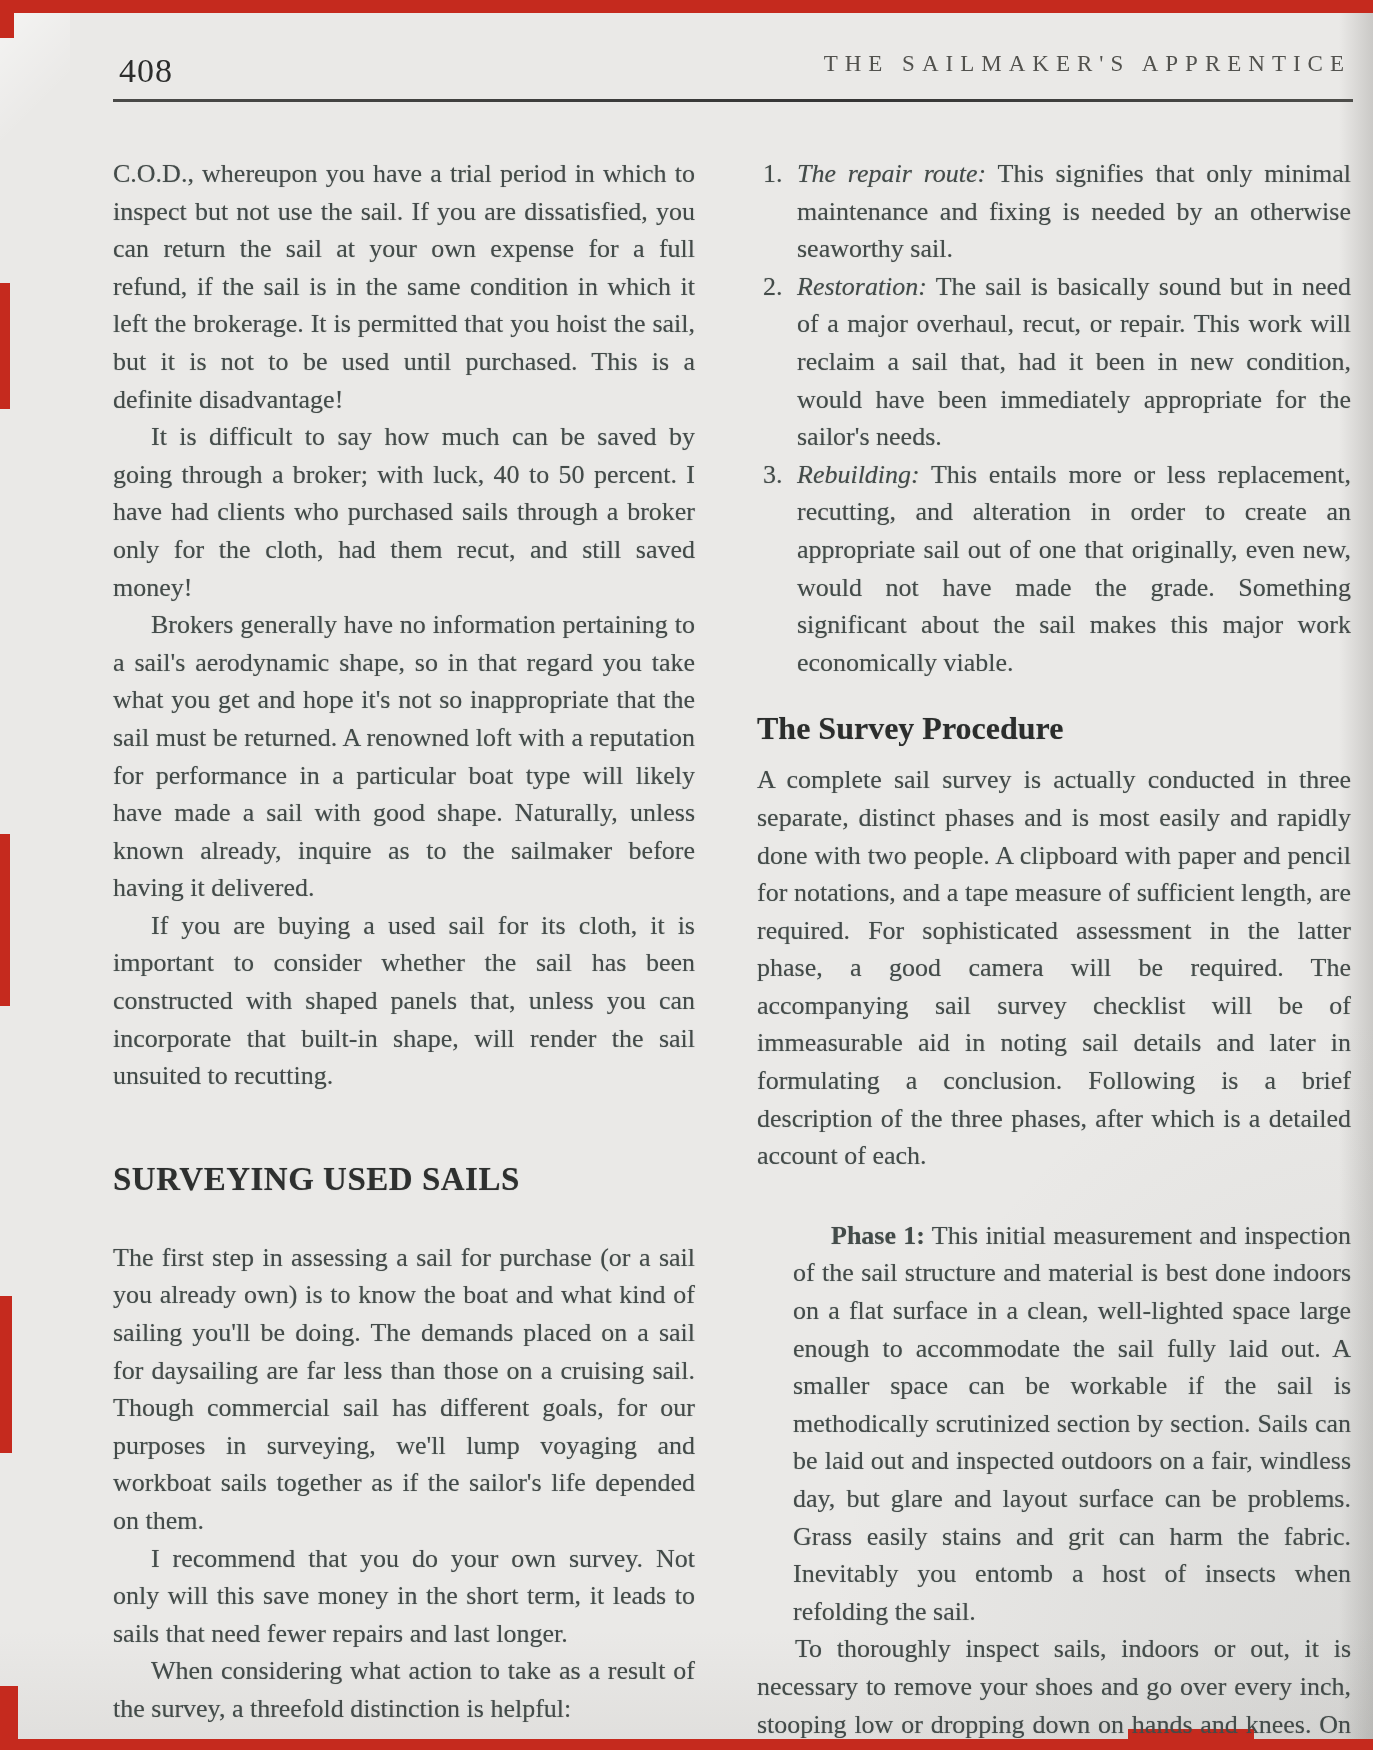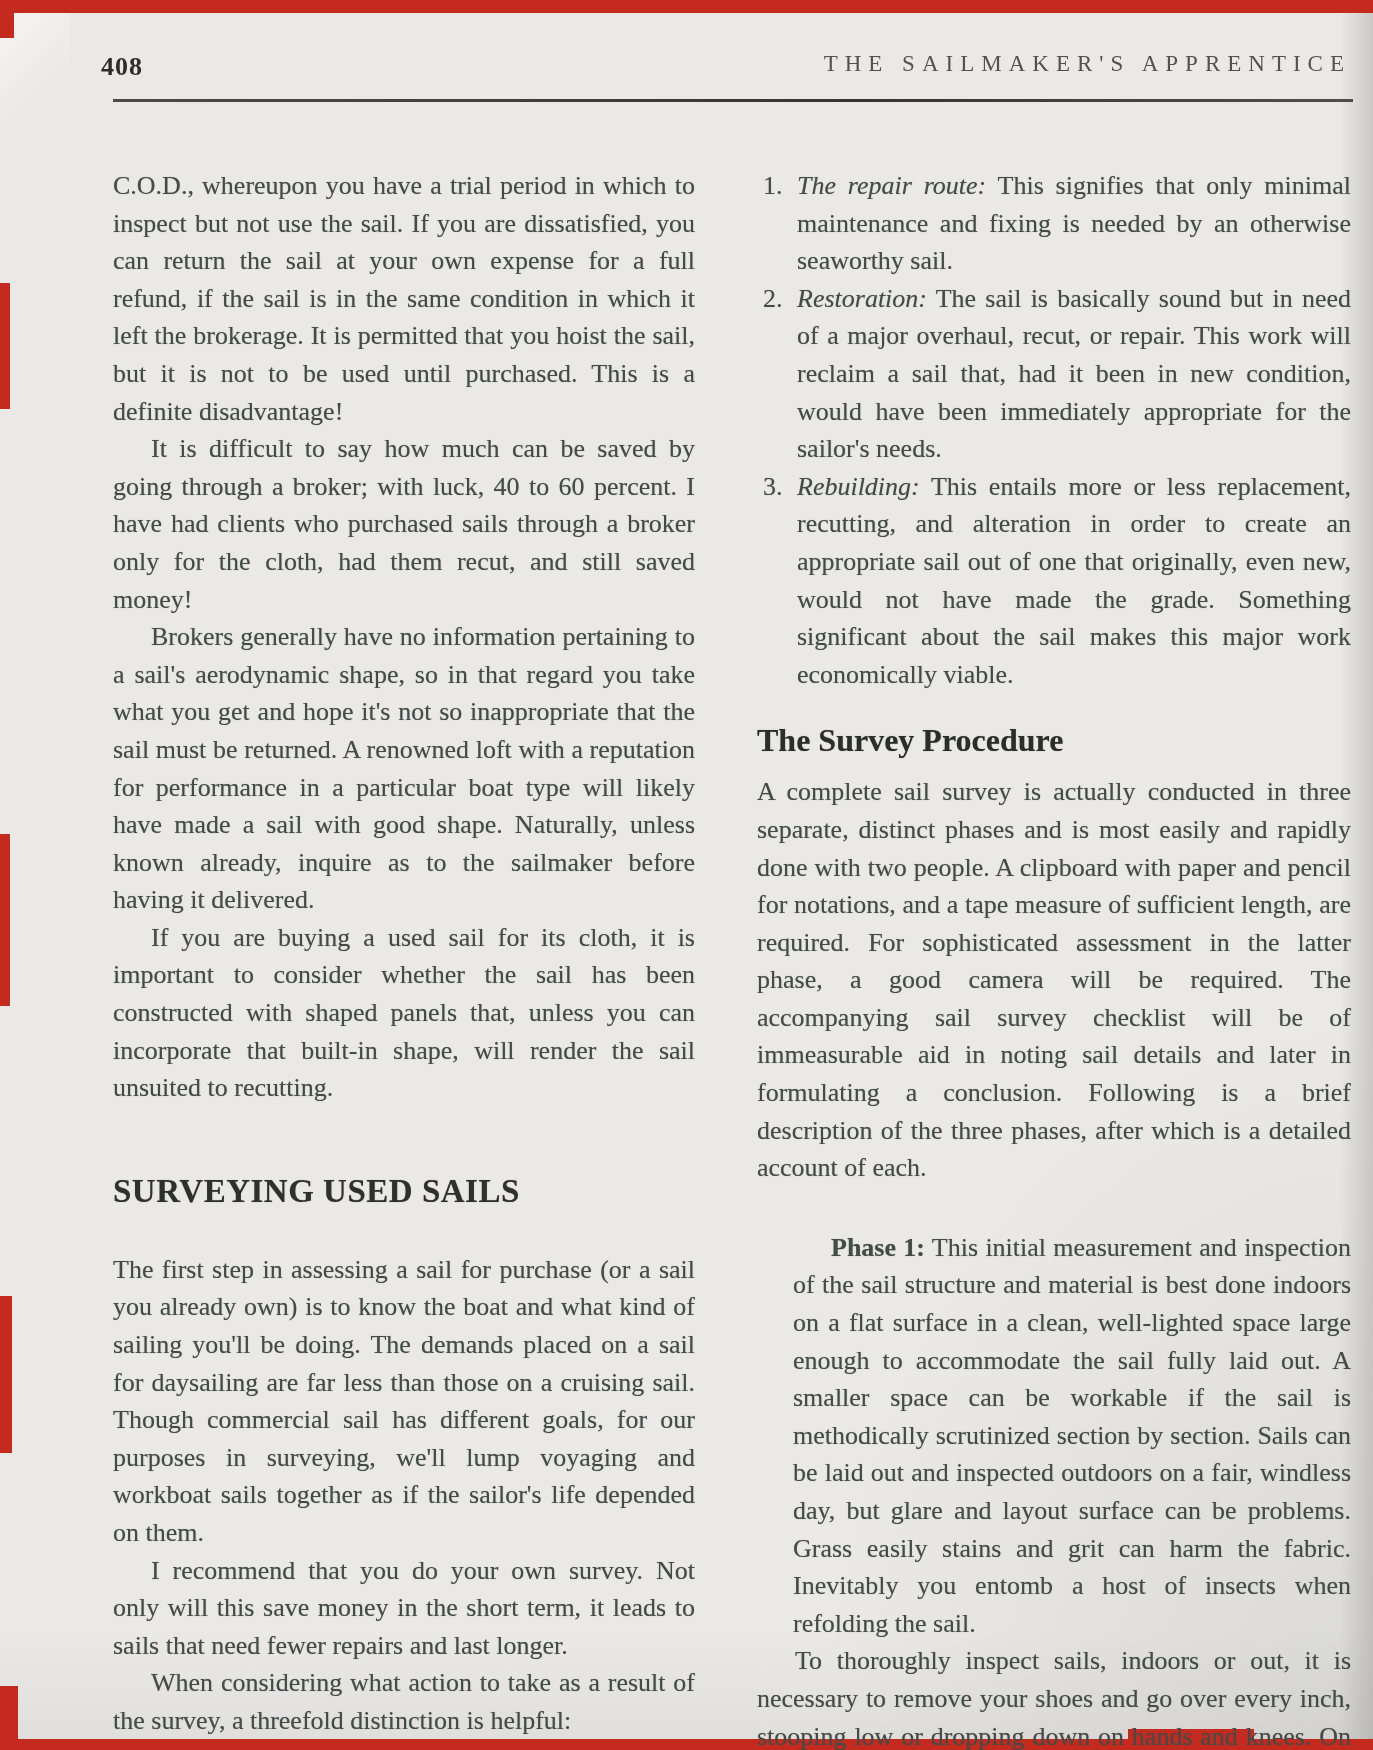--- a/index.html
+++ b/index.html
@@ -25,37 +25,37 @@
   .red-bottom{left:0;top:1739px;width:1373px;height:11px;}
   .red-bottom-thick{left:1128px;top:1729px;width:126px;height:21px;}
   .red-l1{left:0;top:0;width:14px;height:38px;}
   .red-l2{left:0;top:283px;width:10px;height:126px;}
   .red-l3{left:0;top:834px;width:10px;height:172px;}
   .red-l4{left:0;top:1296px;width:12px;height:157px;}
   .red-l5{left:0;top:1686px;width:18px;height:64px;}
 
   
   .folio{
-    position:absolute;left:101px;top:52px;
-    font-size:26px;font-weight:bold;color:#2c2d2c;
+    position:absolute;left:119px;top:52px;
+    font-size:34px;font-weight:normal;color:#2c2d2c;
     letter-spacing:1px;
   }
   .running-head{
     position:absolute;right:22px;top:51px;
     font-size:23px;color:#52524e;
     letter-spacing:7px;white-space:nowrap;
   }
   .head-rule{
     position:absolute;left:113px;top:99px;width:1240px;height:3px;
     background:linear-gradient(to right,#4a4a48,#353535 60%,#4e4e4b);
   }
 
   
   .col{
-    position:absolute;top:167px;
+    position:absolute;top:155px;
     font-size:26px;line-height:37.6px;
     color:#434b49;
     text-align:justify;
     text-shadow:0 0 1px rgba(67,75,73,0.45);
   }
   .col-left{left:113px;width:582px;}
   .col-right{left:757px;width:594px;}
   .col p{margin:0;}
   .col p.indent{text-indent:38px;}
 
@@ -98,21 +98,21 @@
   <div class="red red-l3"></div>
   <div class="red red-l4"></div>
   <div class="red red-l5"></div>
 
   <div class="folio">408</div>
   <div class="running-head">THE SAILMAKER'S APPRENTICE</div>
   <div class="head-rule"></div>
 
   <div class="col col-left">
     <p>C.O.D., whereupon you have a trial period in which to inspect but not use the sail. If you are dissatisfied, you can return the sail at your own expense for a full refund, if the sail is in the same condition in which it left the brokerage. It is permitted that you hoist the sail, but it is not to be used until purchased. This is a definite disadvantage!</p>
-    <p class="indent">It is difficult to say how much can be saved by going through a broker; with luck, 40 to 60 percent. I have had clients who purchased sails through a broker only for the cloth, had them recut, and still saved money!</p>
+    <p class="indent">It is difficult to say how much can be saved by going through a broker; with luck, 40 to 50 percent. I have had clients who purchased sails through a broker only for the cloth, had them recut, and still saved money!</p>
     <p class="indent">Brokers generally have no information pertaining to a sail's aerodynamic shape, so in that regard you take what you get and hope it's not so inappropriate that the sail must be returned. A renowned loft with a reputation for performance in a particular boat type will likely have made a sail with good shape. Naturally, unless known already, inquire as to the sailmaker before having it delivered.</p>
     <p class="indent">If you are buying a used sail for its cloth, it is important to consider whether the sail has been constructed with shaped panels that, unless you can incorporate that built-in shape, will render the sail unsuited to recutting.</p>
     <h2 class="sect">SURVEYING USED SAILS</h2>
     <p>The first step in assessing a sail for purchase (or a sail you already own) is to know the boat and what kind of sailing you'll be doing. The demands placed on a sail for daysailing are far less than those on a cruising sail. Though commercial sail has different goals, for our purposes in surveying, we'll lump voyaging and workboat sails together as if the sailor's life depended on them.</p>
     <p class="indent">I recommend that you do your own survey. Not only will this save money in the short term, it leads to sails that need fewer repairs and last longer.</p>
     <p class="indent">When considering what action to take as a result of the survey, a threefold distinction is helpful:</p>
   </div>
 
   <div class="col col-right">
     <ol class="threefold">

